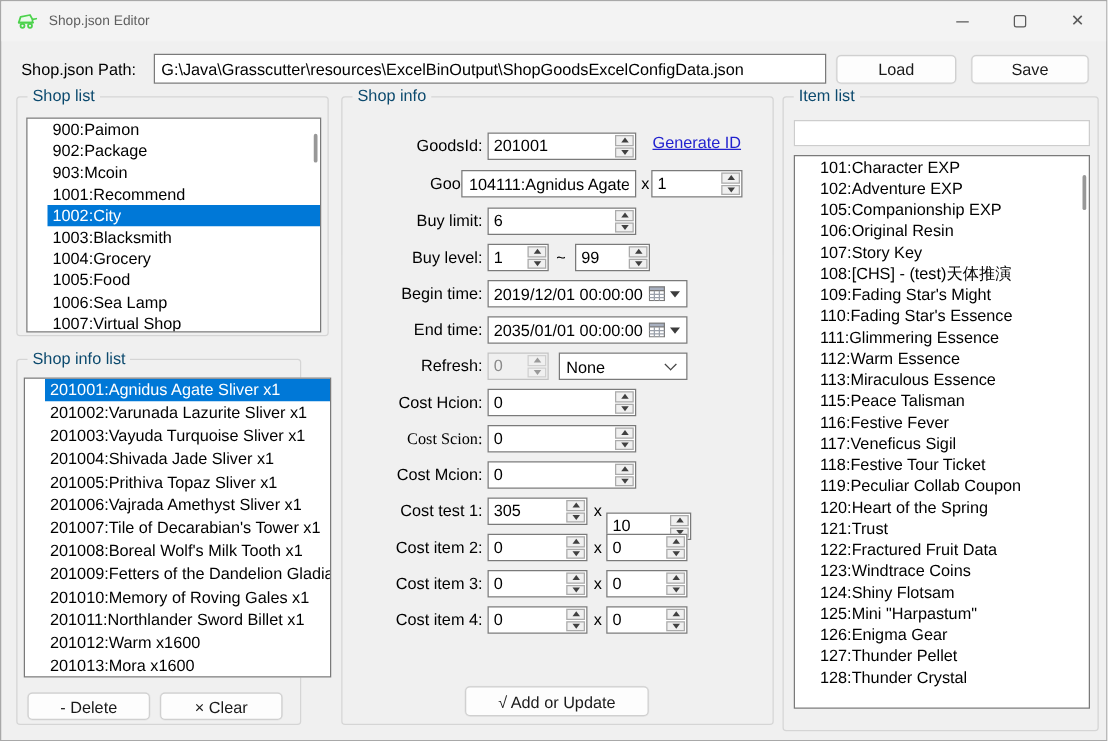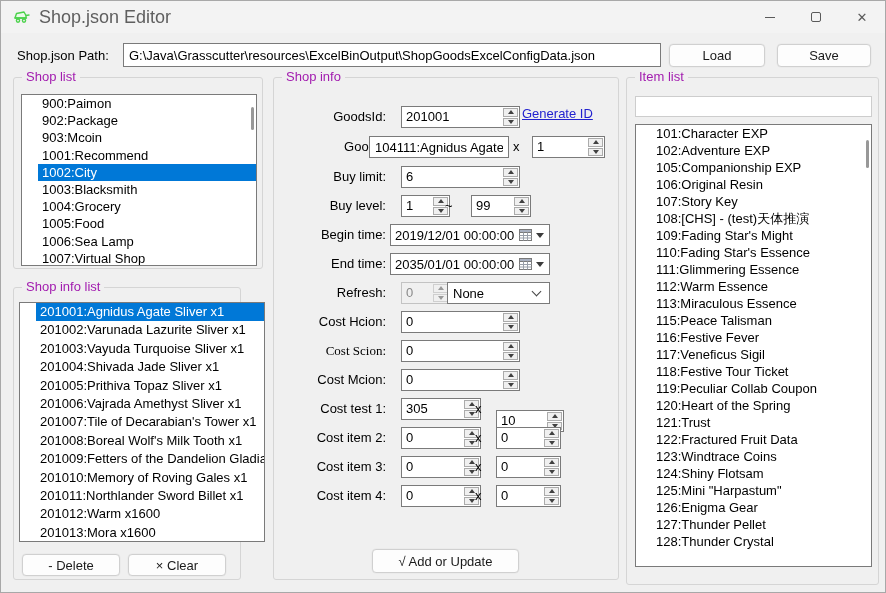--- a/index.html
+++ b/index.html
@@ -3,37 +3,37 @@
 <meta charset="utf-8">
 <style>
   * { margin:0; padding:0; box-sizing:border-box; }
   html,body { width:886px; height:593px; }
   body { font-family:"Liberation Sans","DejaVu Sans",sans-serif; font-size:13px; color:#000; }
   .window { position:relative; width:886px; height:593px; background:#f0f0f0; border:1px solid #a8a8a8; overflow:hidden; }
 
   
   .titlebar { position:absolute; left:0; top:0; width:100%; height:32px; background:#f3f3f3; display:flex; align-items:center; }
   .app-icon { width:18px; height:18px; margin-left:12px; }
-  .title-text { margin-left:8px; color:#5f5f5f; font-size:18px; }
+  .title-text { margin-left:8px; color:#5f5f5f; font-size:11px; }
   .win-controls { position:absolute; right:0; top:0; height:32px; display:flex; }
   .win-btn { width:46px; height:32px; display:flex; align-items:center; justify-content:center; color:#5a5a5a; font-size:13px; }
   .glyph-min { width:10px; height:0; border-top:1px solid #5a5a5a; display:inline-block; }
   .glyph-max { width:10px; height:10px; border:1px solid #5a5a5a; border-radius:2px; display:inline-block; }
 
   
   .path-label { position:absolute; left:16px; top:47px; }
   .textbox { position:absolute; background:#fff; border:1px solid #7a7a7a; font-size:13px; padding:2px 5px; font-family:inherit; color:#000; }
   .path-input { left:122px; top:42px; width:538px; height:24px; }
   .btn { position:absolute; background:#fdfdfd; border:1px solid #d0d0d0; border-radius:4px; font-size:13px; font-family:inherit; color:#1a1a1a; display:flex; align-items:center; justify-content:center; box-shadow:0 0 0 0.5px #e6e6e6; }
   .load-btn { left:668px; top:43px; width:96px; height:23px; }
   .save-btn { left:776px; top:43px; width:94px; height:23px; }
 
   
   .groupbox { position:absolute; border:1px solid #d5d5d5; border-radius:3px; }
-  .groupbox > .legend { position:absolute; top:-9px; left:8px; background:#f0f0f0; padding:0 4px; color:#a21caf; }
+  .groupbox > .legend { position:absolute; top:-9px; left:8px; background:#f0f0f0; padding:0 4px; color:#0c4a6e; }
   .gb-shop-list { left:12px; top:76px; width:250px; height:192px; }
   .gb-shop-info-list { left:12px; top:286px; width:228px; height:293px; }
   .gb-shop-info { left:272px; top:76px; width:346px; height:503px;padding-left:32px; }
   .gb-item-list { left:625px; top:76px; width:253px; height:508px; }
 
   
   .listbox { position:absolute; background:#fff; border:1px solid #7a7a7a; overflow:hidden;padding-left:16px; }
   .listbox .row { padding-left:4px; white-space:nowrap; overflow:hidden; }
   .listbox .row.selected { background:#0078d7; color:#fff; }
   .lb-shops { left:7px; top:16px; width:236px; height:172px; }
@@ -45,21 +45,21 @@
   .vthumb { position:absolute; width:3px; background:#989898; border-radius:2px; }
 
   .search-input { left:8px; top:18px; width:237px; height:21px; border-color:#cdcdcd; }
 
   .delete-btn { left:8px; top:266px; width:98px; height:22px; }
   .clear-btn  { left:114px; top:266px; width:98px; height:22px; }
 
   
   .frow-label { position:absolute; left:0; width:112px; text-align:right; line-height:22px; }
   .sep { position:absolute; line-height:22px; }
-  .numbox { position:absolute; height:22px; background:#fff; border:1px solid #7a7a7a; display:flex;margin-left:11px; }
+  .numbox { position:absolute; height:22px; background:#fff; border:1px solid #7a7a7a; display:flex; }
   .numbox .val { flex:1; padding:2px 2px 0 4px; overflow:hidden; white-space:nowrap; }
   .numbox.disabled { background:#f0f0f0; border-color:#c3c3c3; color:#8a8a8a; }
   .spin { width:17px; display:flex; flex-direction:column; padding:1px; gap:1px; }
   .spin .sb { flex:1; background:#f0f0f0; border:1px solid #ababab; display:flex; align-items:center; justify-content:center; }
   .numbox.disabled .spin .sb { border-color:#cfcfcf; }
   .tri-up { width:0; height:0; border-left:3px solid transparent; border-right:3px solid transparent; border-bottom:4px solid #404040; }
   .tri-down { width:0; height:0; border-left:3px solid transparent; border-right:3px solid transparent; border-top:4px solid #404040; }
   .numbox.disabled .tri-up { border-bottom-color:#9a9a9a; }
   .numbox.disabled .tri-down { border-top-color:#9a9a9a; }
   .datebox { position:absolute; height:22px; background:#fff; border:1px solid #7a7a7a; display:flex; align-items:center; }

